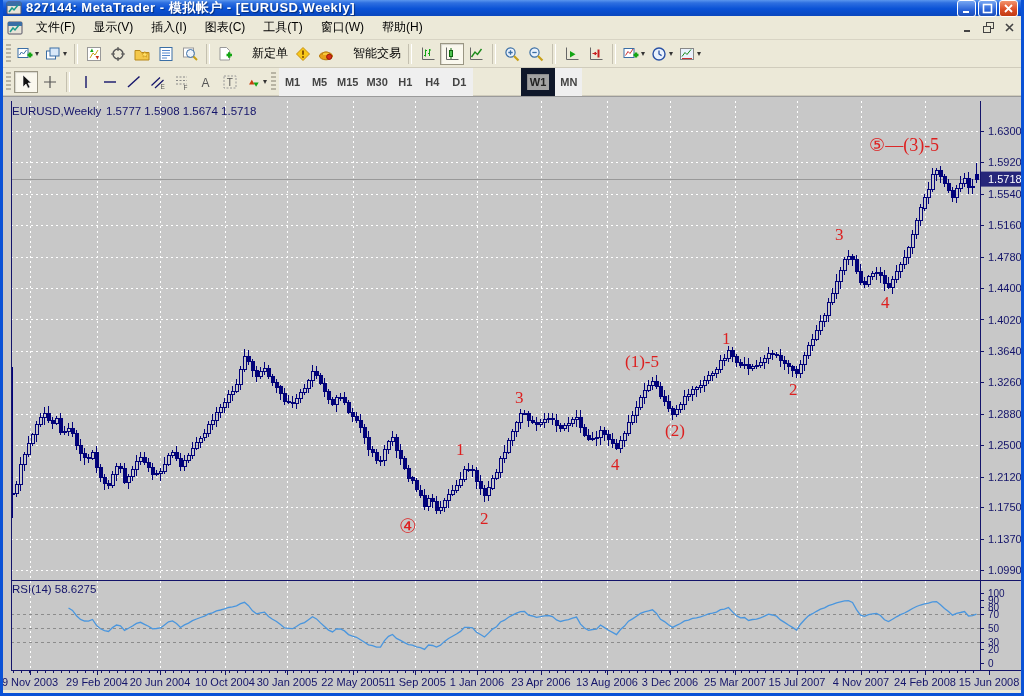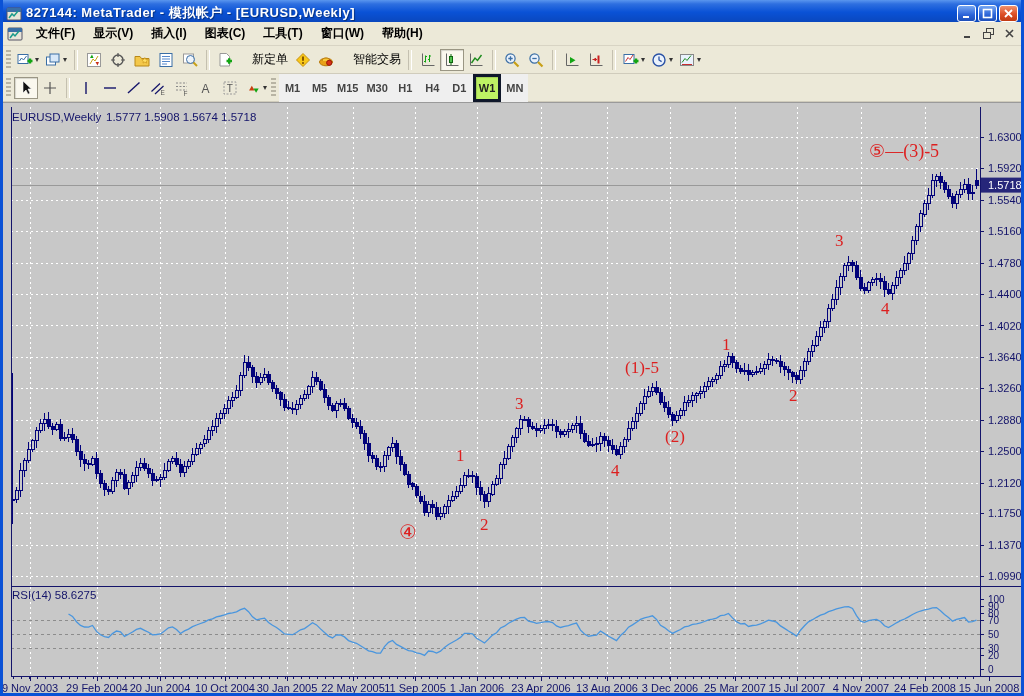--- a/index.html
+++ b/index.html
@@ -1,52 +1,52 @@
 <!DOCTYPE html>
 <html><head>
 <meta charset="utf-8">
 <style>
   html,body{margin:0;padding:0;background:#444;}
   .window{position:relative;width:1024px;height:696px;box-sizing:border-box;
     border-left:3px solid #0A52D6;border-right:3px solid #0A52D6;border-bottom:3px solid #0A52D6;
     background:#ECE9D8;font-family:"Liberation Sans",sans-serif;overflow:hidden;}
   
-  .titlebar{height:22px;display:flex;align-items:flex-end;padding:0 3px;
+  .titlebar{height:16px;display:flex;align-items:center;padding:0 3px;
     background:linear-gradient(180deg,#5A96EE 0%,#2E6FE0 18%,#0A52D6 55%,#0A47BE 100%);}
   .titlebar .app-icon{width:16px;height:16px;margin-right:4px;flex:0 0 auto;}
   .titlebar .title-text{color:#fff;font-weight:bold;font-size:13px;letter-spacing:.5px;
     white-space:nowrap;flex:1 1 auto;text-shadow:1px 1px 1px rgba(0,0,0,.4);}
   .win-btn{width:19px;height:17px;margin-left:2px;border:1px solid #fff;border-radius:3px;
     display:flex;align-items:center;justify-content:center;color:#fff;font-size:11px;line-height:1;
     font-weight:bold;box-sizing:border-box;}
   .win-btn.min,.win-btn.max{background:linear-gradient(180deg,#77A7F2,#2A63D8 60%,#1E4FB8);}
   .win-btn.close{background:linear-gradient(180deg,#F2926C,#DD4F27 55%,#C03A12);}
   
   .menubar{height:23px;display:flex;align-items:center;background:#ECE9D8;
     border-bottom:1px solid #D8D4C4;padding:0 2px;}
   .menubar .child-icon{width:16px;height:16px;margin:0 4px 0 2px;}
-  .menu-item{font-size:12px;color:#000;padding:3px 9px;cursor:default;font-weight:bold;}
+  .menu-item{font-size:12px;color:#000;padding:3px 9px;cursor:default;}
   .child-ctrls{margin-left:auto;display:flex;}
   .child-btn{width:17px;height:15px;margin-left:2px;display:flex;align-items:center;justify-content:center;
     border:1px solid transparent;}
   
   .toolbar{height:27px;display:flex;align-items:center;background:#ECE9D8;
     border-bottom:1px solid #D0CCBC;padding:0 2px;}
   .grip{width:5px;height:20px;margin:0 3px 0 1px;
     background:repeating-linear-gradient(180deg,#B8B4A4 0 2px,#ECE9D8 2px 4px);flex:0 0 auto;}
   .tsep{width:2px;height:20px;margin:0 4px;border-left:1px solid #C4C0B0;border-right:1px solid #FFF;flex:0 0 auto;}
   .tbtn{height:22px;min-width:24px;padding:0 2px;display:flex;align-items:center;justify-content:center;
     border:1px solid transparent;background:transparent;box-sizing:border-box;flex:0 0 auto;}
   .tbtn svg{flex:0 0 auto;}
   .tbtn.pressed{background:#FAF8EE;border:1px solid #9A9684;box-shadow:inset 1px 1px 1px rgba(0,0,0,.15);}
   .tbtn .tlabel{font-size:12px;margin-left:19px;color:#000;white-space:nowrap;}
   .tbtn .caret{font-size:8px;color:#333;margin-left:2px;}
   .tfbtn{height:28px;min-width:27px;padding:0 3px;display:flex;align-items:center;justify-content:center;
     border:1px solid transparent;font-size:11px;font-weight:bold;color:#444;box-sizing:border-box;flex:0 0 auto;}
-  .tfbtn.pressed{background:#bef264;border:3px solid #0f172a;box-shadow:inset 1px 1px 1px rgba(0,0,0,.15);color:#222;}
+  .tfbtn.pressed{background:#a3a3a3;border:6px solid #0f172a;box-shadow:inset 1px 1px 1px rgba(0,0,0,.15);color:#222;margin-left:48px;}
   
   .chart-wrap{position:relative;width:1018px;height:594px;background:#C8C8C8;}
   #chart-svg{display:block;}
   text{user-select:none;}
 </style>
 </head>
 <body>
 
 <div class="window">
 

